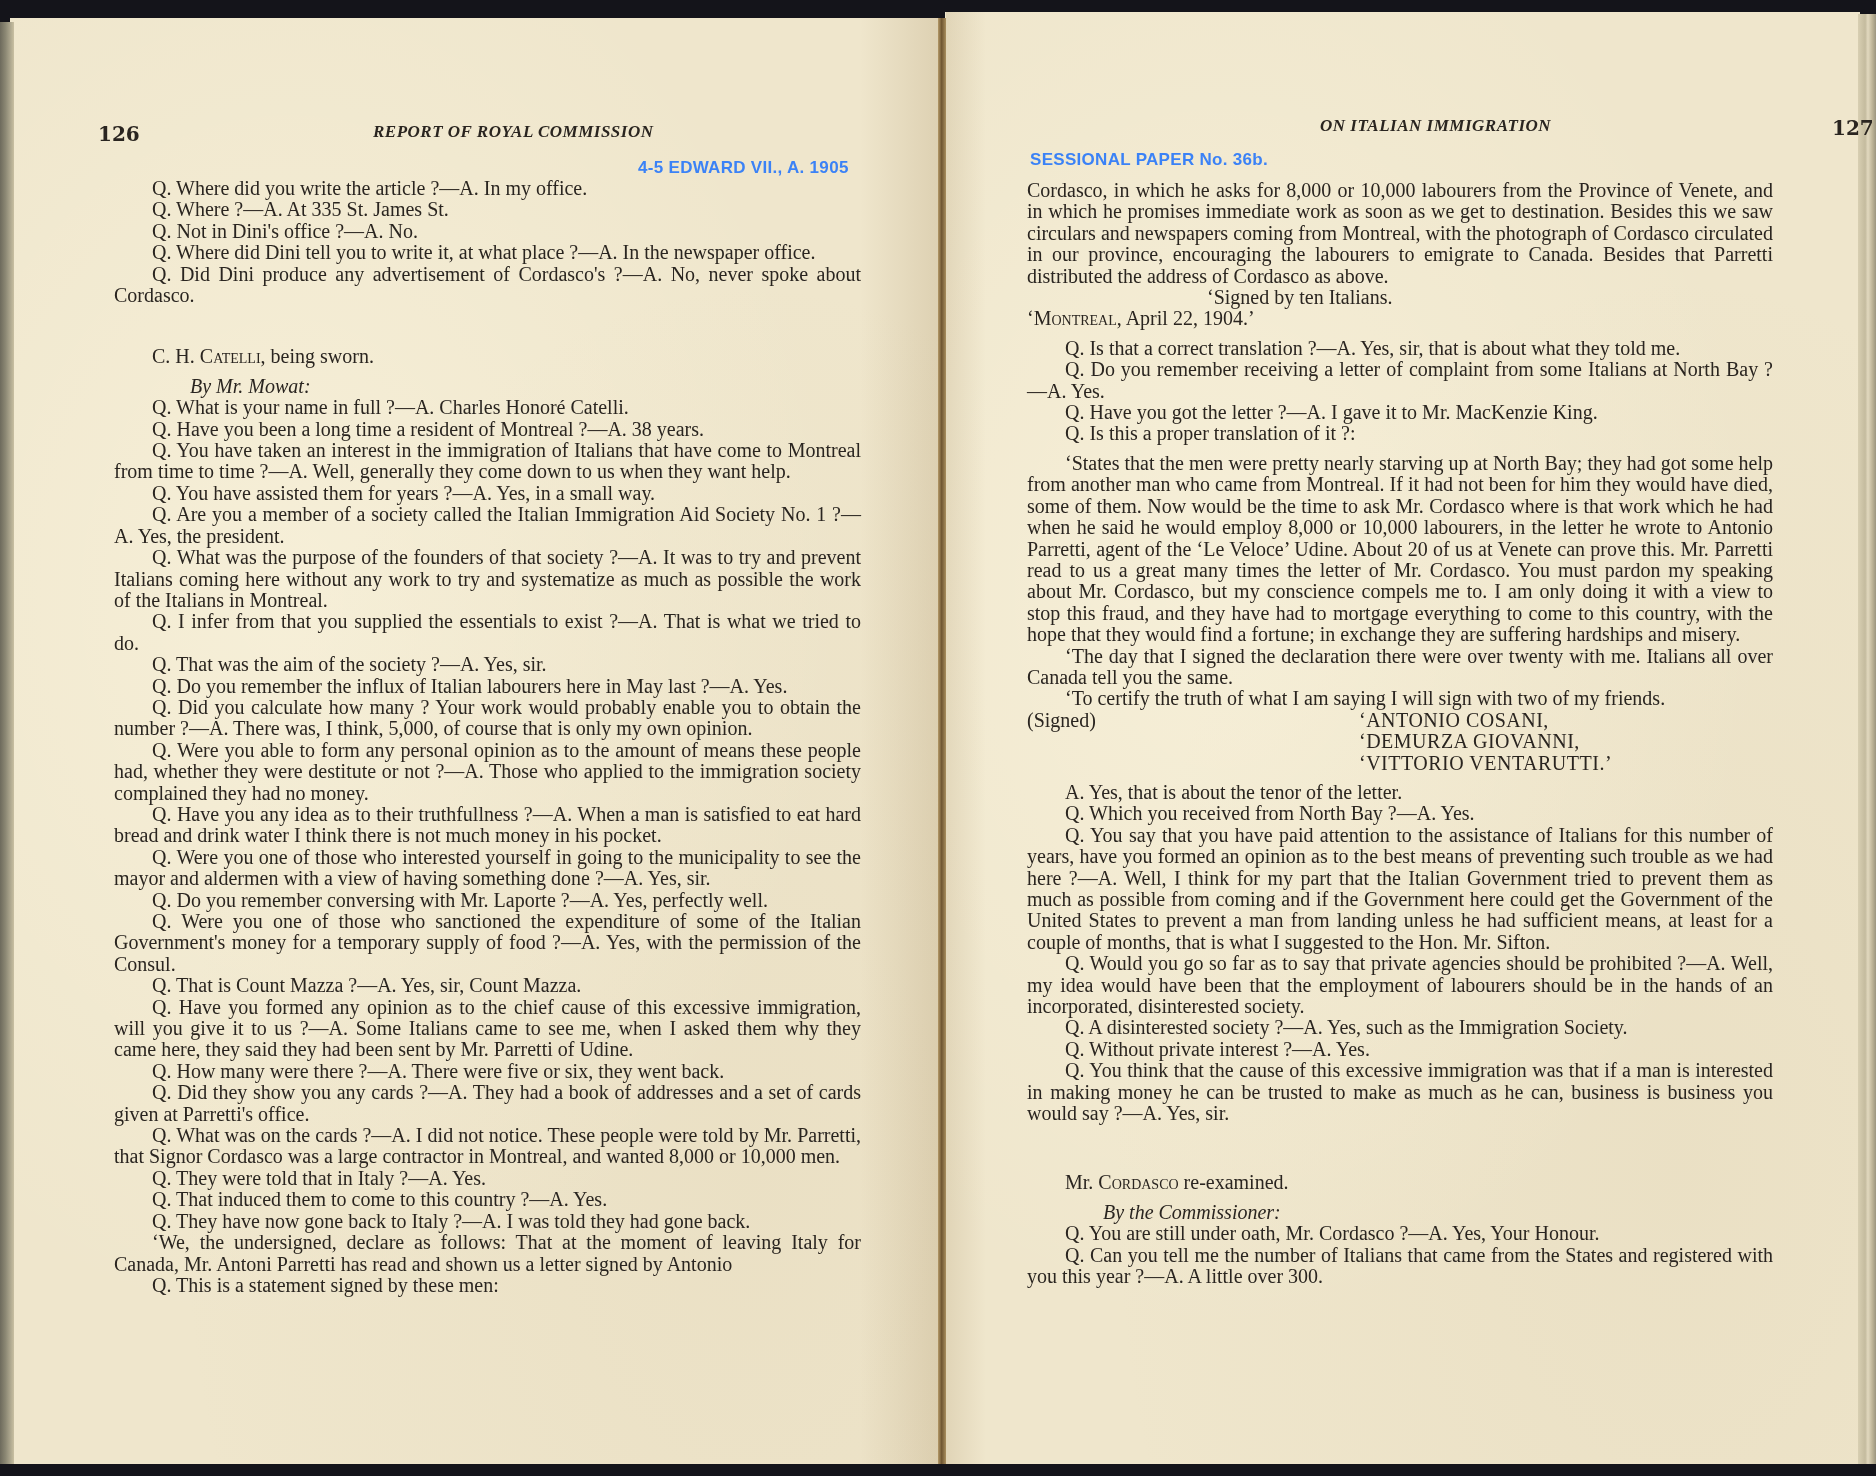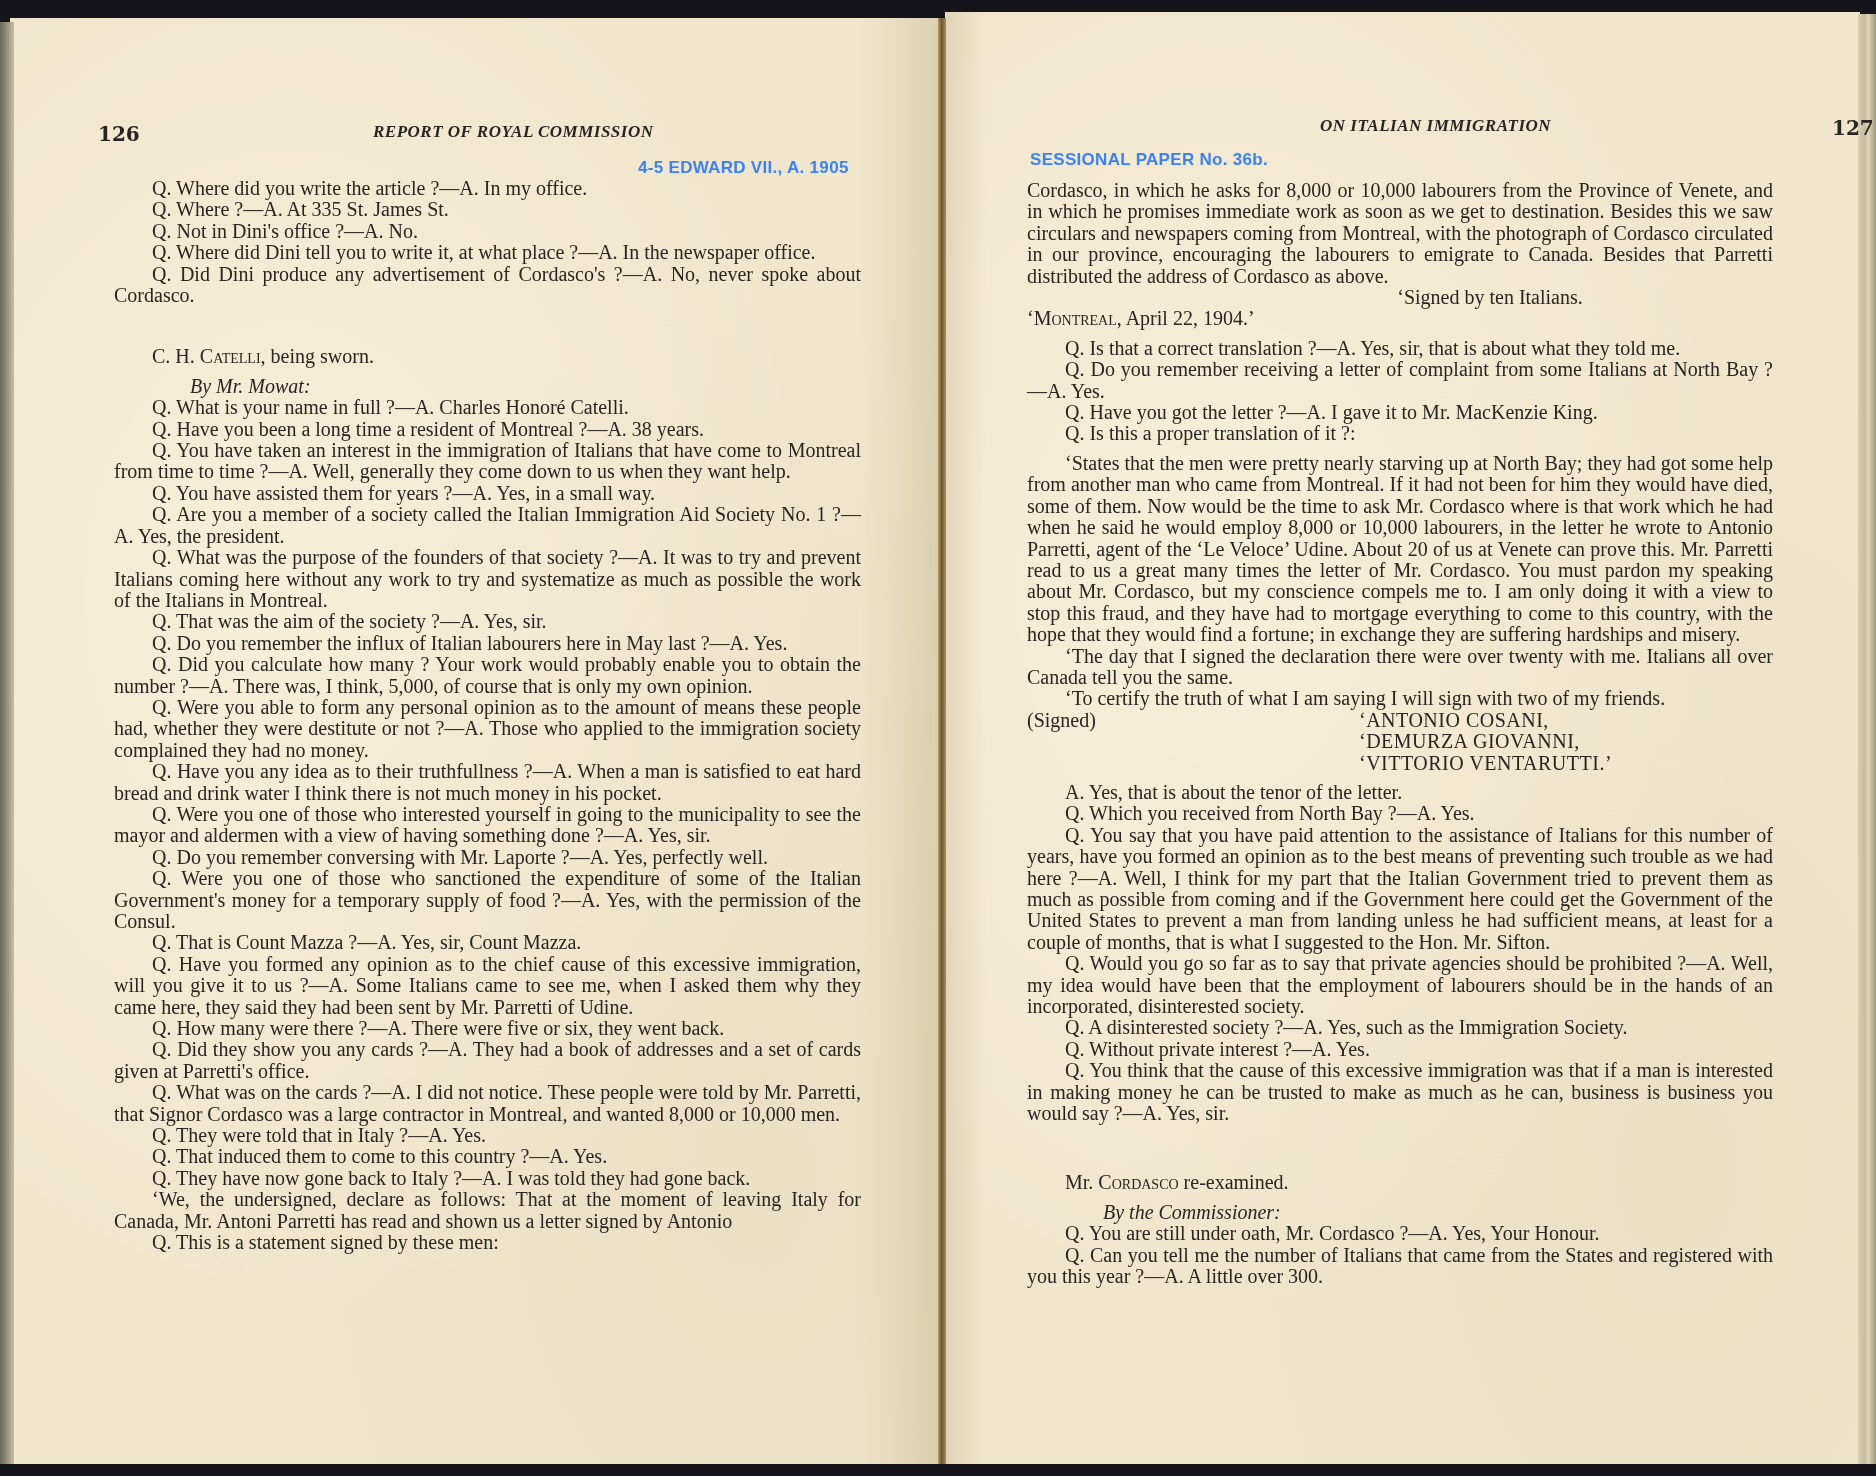--- a/index.html
+++ b/index.html
@@ -57,21 +57,21 @@
     margin-left:43px;
   }
   .page-num {
     position:absolute; font-weight:bold; font-size:20px;
     font-family:"DejaVu Serif",serif;
   }
   .sans-head {
     position:absolute; font-family:"Liberation Sans","DejaVu Sans",sans-serif;
     font-size:17px; font-weight:bold; letter-spacing:0.3px; color:#3b82f6;
   }
-  .center-line { text-align:center; margin:0; }
+  .center-line { margin:0; }
   .sig-block { margin:0; display:flex; }
   .sig-label { width:302px; padding-right:30px; }
   .sig-names div { letter-spacing:0.5px; }
   .dateline { margin:0; }
 </style>
 </head>
 <body>
 
 <div class="page page-left"></div>
 <div class="page page-right"></div>
@@ -94,20 +94,21 @@
   <div class="gap-lg"></div>
   <p class="heading"><span>C. H. </span><span class="sc">Catelli</span><span>, being sworn.</span></p>
   <div class="gap-sm"></div>
   <p class="italic-sub">By Mr. Mowat:</p>
   <p class="p">Q. What is your name in full ?—A. Charles Honoré Catelli.</p>
   <p class="p">Q. Have you been a long time a resident of Montreal ?—A. 38 years.</p>
   <p class="p">Q. You have taken an interest in the immigration of Italians that have come to Montreal from time to time ?—A. Well, generally they come down to us when they want help.</p>
   <p class="p">Q. You have assisted them for years ?—A. Yes, in a small way.</p>
   <p class="p">Q. Are you a member of a society called the Italian Immigration Aid Society No. 1 ?—A. Yes, the president.</p>
   <p class="p">Q. What was the purpose of the founders of that society ?—A. It was to try and prevent Italians coming here without any work to try and systematize as much as possible the work of the Italians in Montreal.</p>
+  <p class="p">Q. I infer from that you supplied the essentials to exist ?—A. That is what we tried to do.</p>
   <p class="p">Q. That was the aim of the society ?—A. Yes, sir.</p>
   <p class="p">Q. Do you remember the influx of Italian labourers here in May last ?—A. Yes.</p>
   <p class="p">Q. Did you calculate how many ? Your work would probably enable you to obtain the number ?—A. There was, I think, 5,000, of course that is only my own opinion.</p>
   <p class="p">Q. Were you able to form any personal opinion as to the amount of means these people had, whether they were destitute or not ?—A. Those who applied to the immigration society complained they had no money.</p>
   <p class="p">Q. Have you any idea as to their truthfullness ?—A. When a man is satisfied to eat hard bread and drink water I think there is not much money in his pocket.</p>
   <p class="p">Q. Were you one of those who interested yourself in going to the municipality to see the mayor and aldermen with a view of having something done ?—A. Yes, sir.</p>
   <p class="p">Q. Do you remember conversing with Mr. Laporte ?—A. Yes, perfectly well.</p>
   <p class="p">Q. Were you one of those who sanctioned the expenditure of some of the Italian Government's money for a temporary supply of food ?—A. Yes, with the permission of the Consul.</p>
   <p class="p">Q. That is Count Mazza ?—A. Yes, sir, Count Mazza.</p>
   <p class="p">Q. Have you formed any opinion as to the chief cause of this excessive immigration, will you give it to us ?—A. Some Italians came to see me, when I asked them why they came here, they said they had been sent by Mr. Parretti of Udine.</p>

